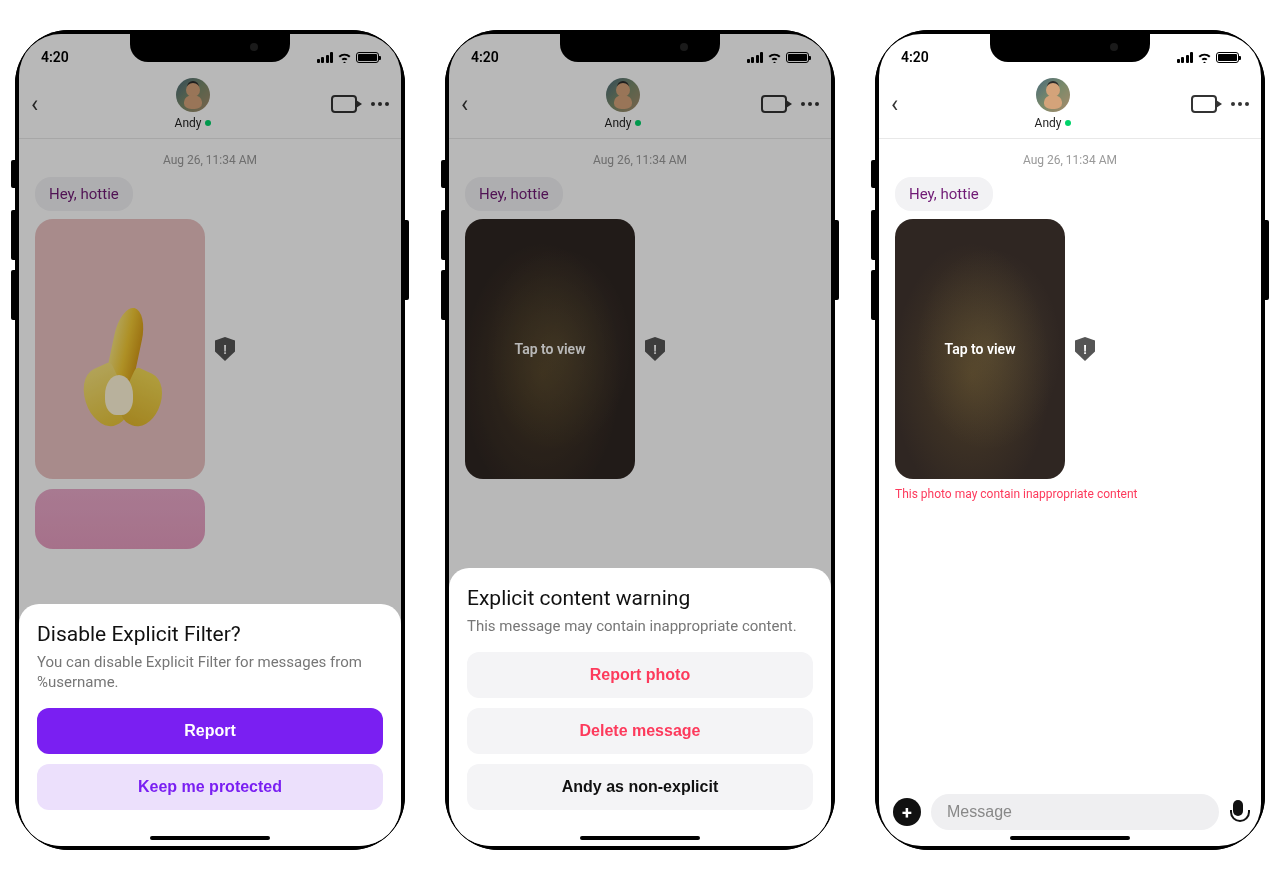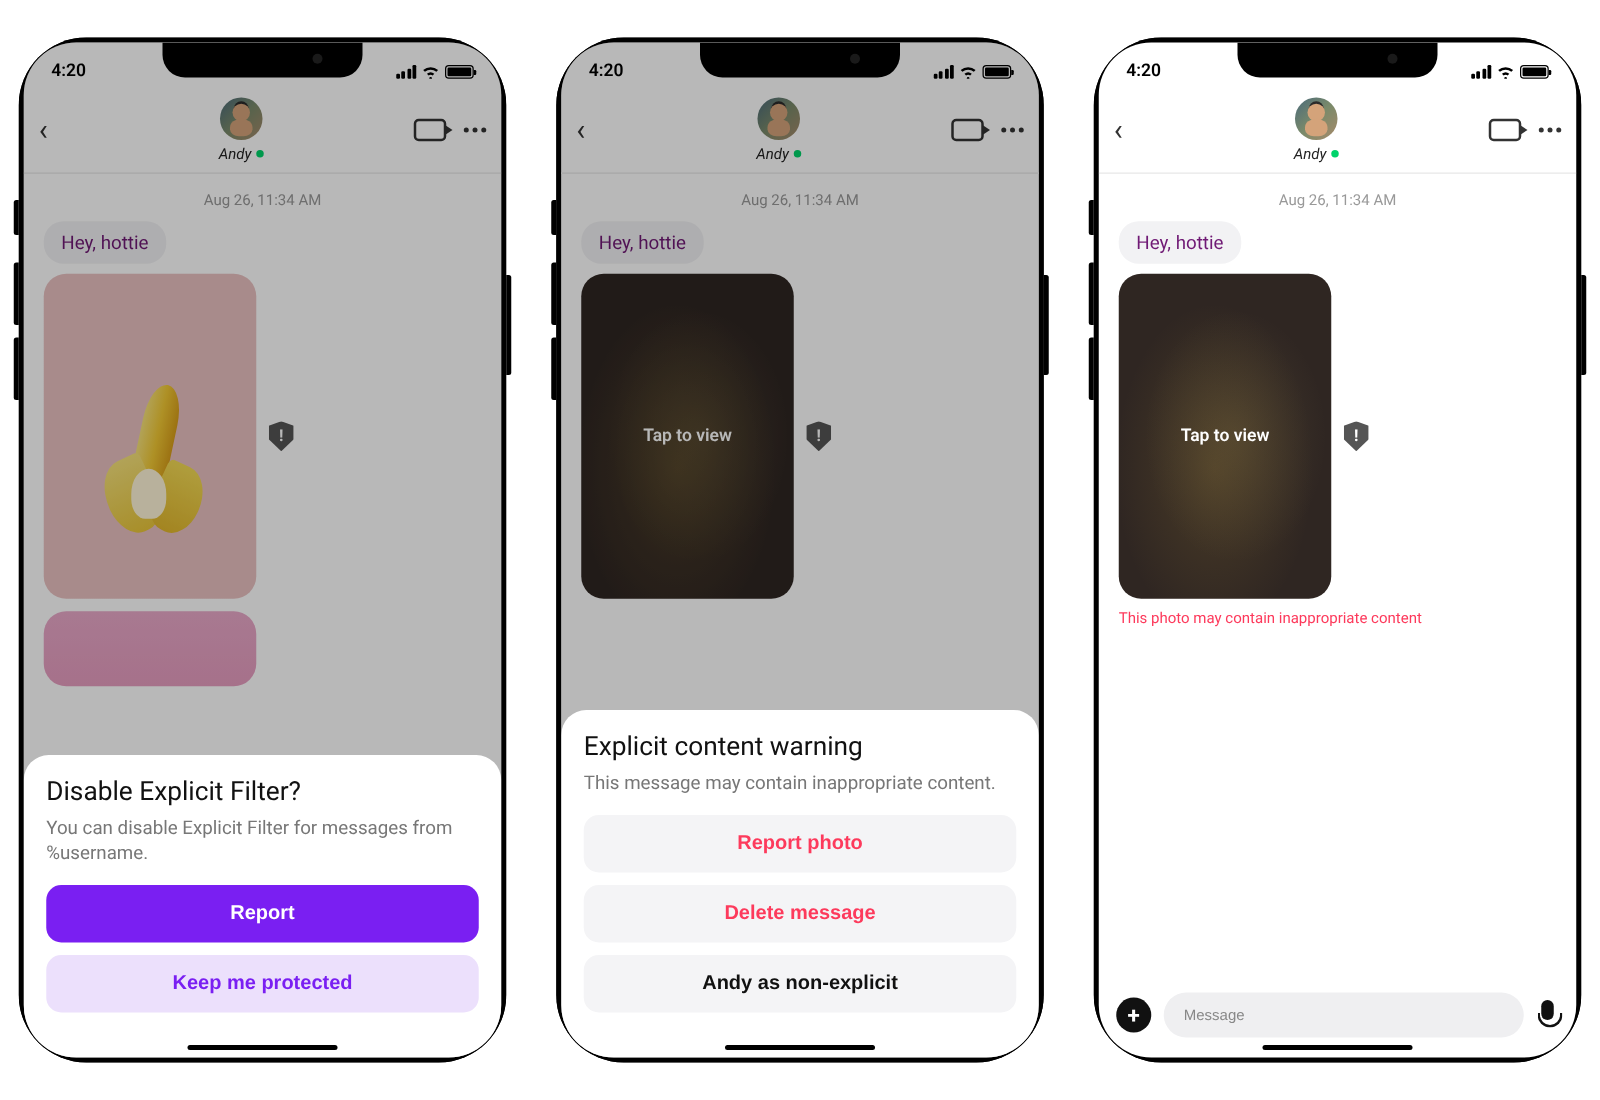--- a/index.html
+++ b/index.html
@@ -113,21 +113,21 @@
   }
   .avatar::after {
     content:""; position:absolute; bottom:3px; left:50%; transform:translateX(-50%);
     width:18px; height:14px; background: #d4a37a; border-radius: 50% 50% 40% 40%;
   }
   .avatar::before {
     content:""; position:absolute; top:5px; left:50%; transform:translateX(-50%);
     width:14px; height:14px; background:#d4a37a; border-radius:50%;
     box-shadow: 0 -3px 0 -1px #2a2a2a;
   }
-  .contact-name { font-size:12px; color:#222; display:flex; align-items:center; gap:4px; margin-top:2px;font-style:italic;}
+  .contact-name { font-size:12px; color:#222; display:flex; align-items:center; gap:4px; margin-top:2px;}
   .online-dot { width:6px; height:6px; border-radius:50%; background:#00d36a; }
   .header-actions { display:flex; align-items:center; gap:14px; color:#333; }
   .video-icon {
     width:26px; height:18px; border:2px solid #333; border-radius:4px; position:relative;
   }
   .video-icon::after {
     content:""; position:absolute; right:-7px; top:3px;
     border-left:6px solid #333; border-top:4px solid transparent; border-bottom:4px solid transparent;
   }
   .more-icon { display:flex; gap:3px; }
@@ -222,21 +222,21 @@
     display:flex; align-items:center; gap:10px;
     padding: 10px 14px 16px;
   }
   .plus-circle {
     width:28px; height:28px; border-radius:50%; background:#111;
     color:#fff; display:flex; align-items:center; justify-content:center;
     font-size:18px; font-weight:700;
   }
   .msg-input {
     flex:1; height:36px; border:none; background:#efeff1; border-radius:18px;
-    padding:0 16px; font-size:12px; color:#222;
+    padding:0 16px; font-size:16px; color:#222;
   }
   .msg-input::placeholder { color:#888; }
   .mic { width:18px; height:24px; position:relative; }
   .mic::before {
     content:""; position:absolute; left:4px; top:0; width:10px; height:16px;
     background:#111; border-radius:5px;
   }
   .mic::after {
     content:""; position:absolute; left:1px; top:10px; width:16px; height:10px;
     border:2px solid #111; border-top:none; border-radius:0 0 12px 12px;

